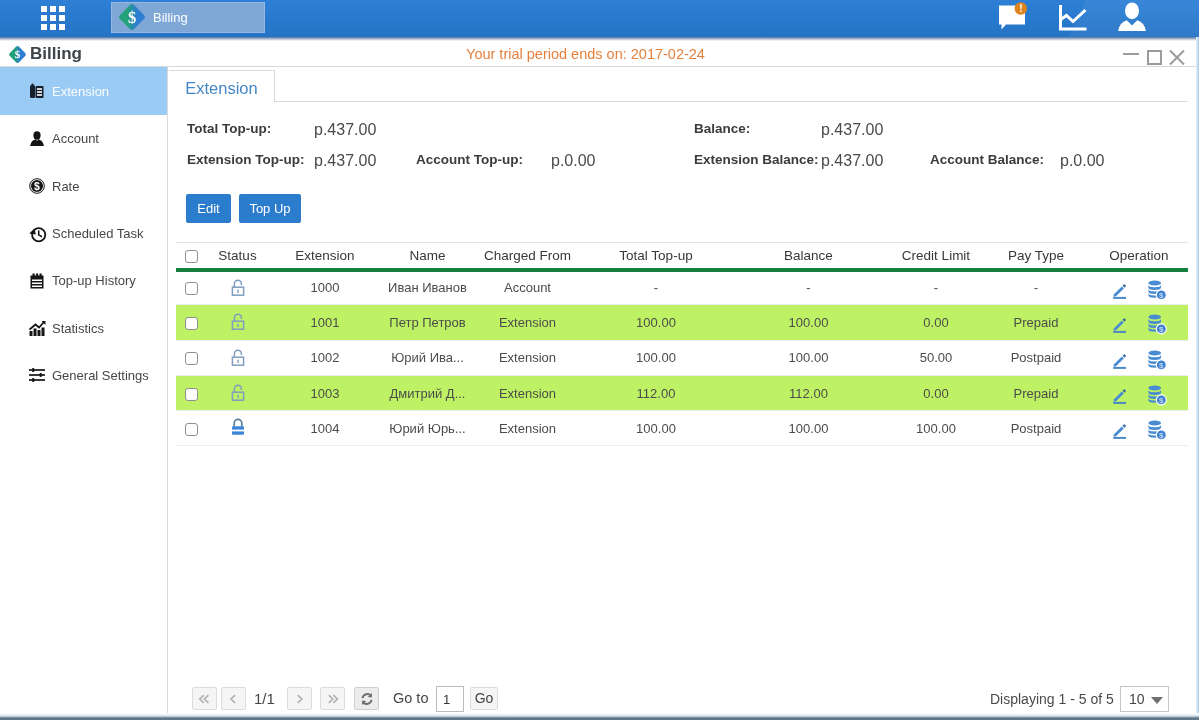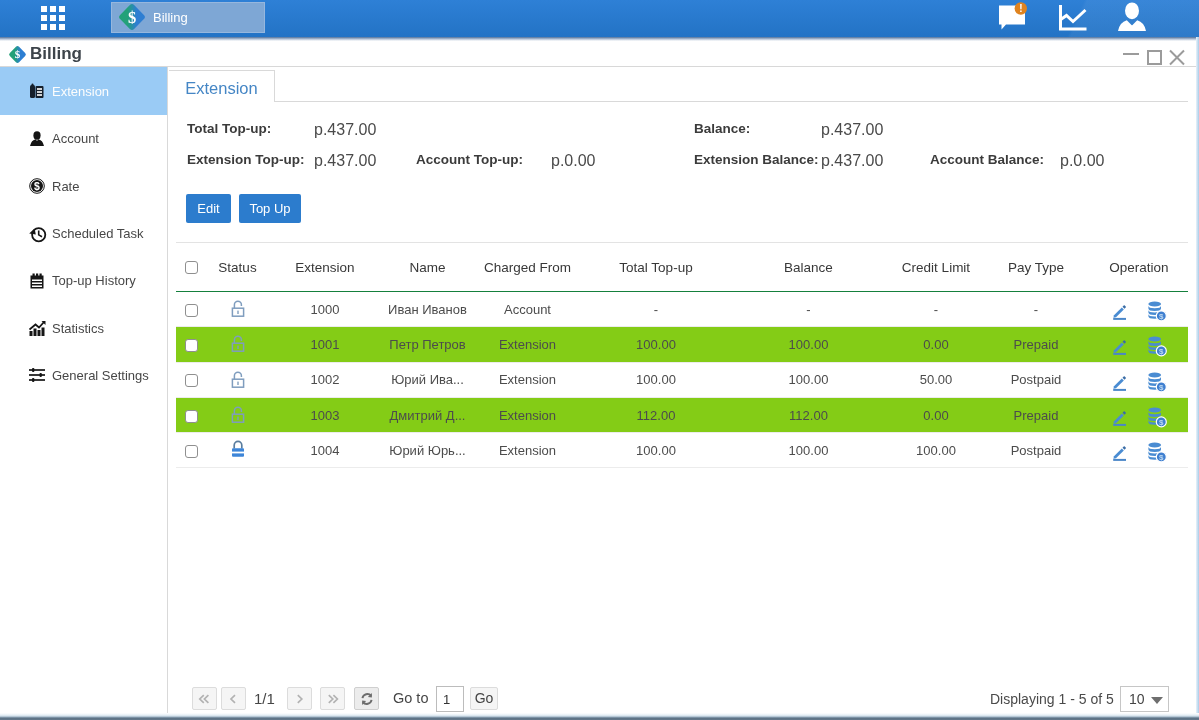--- a/index.html
+++ b/index.html
@@ -56,25 +56,25 @@
 
 .slabel { position:absolute; font-size:13.5px; font-weight:bold; color:#3b3b3b; }
 .sval   { position:absolute; font-size:16px; color:#4a4a4a; }
 
 
 .bluebtn { position:absolute; background:#2c7ccd; color:#fff; font-size:13px;
   border-radius:2px; text-align:center; line-height:29px; height:29px; }
 
 
 #tbl { position:absolute; left:176px; top:242px; width:1012px; border-collapse:collapse; table-layout:fixed; }
-#tbl th { border-top:1px solid #e3e3e3; border-bottom:1px solid #15803d;
-  height:49px; font-size:13.5px; font-weight:normal; color:#383838; text-align:center; }
+#tbl th { border-top:1px solid #e3e3e3; border-bottom:4px solid #15803d;
+  height:27px; font-size:13.5px; font-weight:normal; color:#383838; text-align:center; }
 #tbl td { height:35.3px; font-size:13px; color:#4c4c4c; text-align:center;
   border-bottom:1px solid #ececec; }
-#tbl tr.alt td { background:#84cc16; }
+#tbl tr.alt td { background:#bef264; }
 .cb { display:inline-block; width:13px; height:13px; border:1px solid #8f8f8f;
   border-radius:3px; background:#fff; vertical-align:middle; }
 
 
 #pager { position:absolute; left:0; top:686px; width:1199px; height:26px; font-size:13px; color:#454545; }
 .pbtn { position:absolute; top:1px; width:25px; height:23px; background:#f5f5f5;
   border:1px solid #dcdcdc; border-radius:2px; color:#9b9b9b; text-align:center;
   line-height:21px; font-size:14px; }
 #goinput { position:absolute; left:436px; top:0; width:28px; height:26px;
   border:1px solid #bcbcbc; font-size:13px; text-align:left; padding-left:6px;
@@ -154,20 +154,21 @@
           <linearGradient id="dg2" x1="0.1" y1="0.9" x2="0.9" y2="0.1">
         <stop offset="0.30" stop-color="#23a179"></stop>
             <stop offset="0.70" stop-color="#2d7ed2"></stop>
       </linearGradient>
         </defs>
       <rect x="4" y="4" width="13" height="13" rx="2.2" fill="url(#dg2)" transform="rotate(45 10.5 10.5)"></rect>
       <text x="10.5" y="14.3" font-size="11" font-weight="bold" fill="#fff" text-anchor="middle" font-family="Liberation Serif,serif">$</text>
     </svg>
     <div class="brand">Billing</div>
   </div>
+  <div id="trial">Your trial period ends on: 2017-02-24</div>
 
   <svg id="winctl" width="180" height="24" viewBox="0 0 180 24">
     <line x1="104" y1="10" x2="120" y2="10" stroke="#9b9b9b" stroke-width="2"></line>
     <rect x="129" y="7" width="13" height="13" fill="none" stroke="#9b9b9b" stroke-width="2"></rect>
     <line x1="151" y1="6.5" x2="165" y2="20.5" stroke="#9b9b9b" stroke-width="2"></line>
     <line x1="165" y1="6.5" x2="151" y2="20.5" stroke="#9b9b9b" stroke-width="2"></line>
   </svg>
 
   <div id="mainborder"></div>
 

